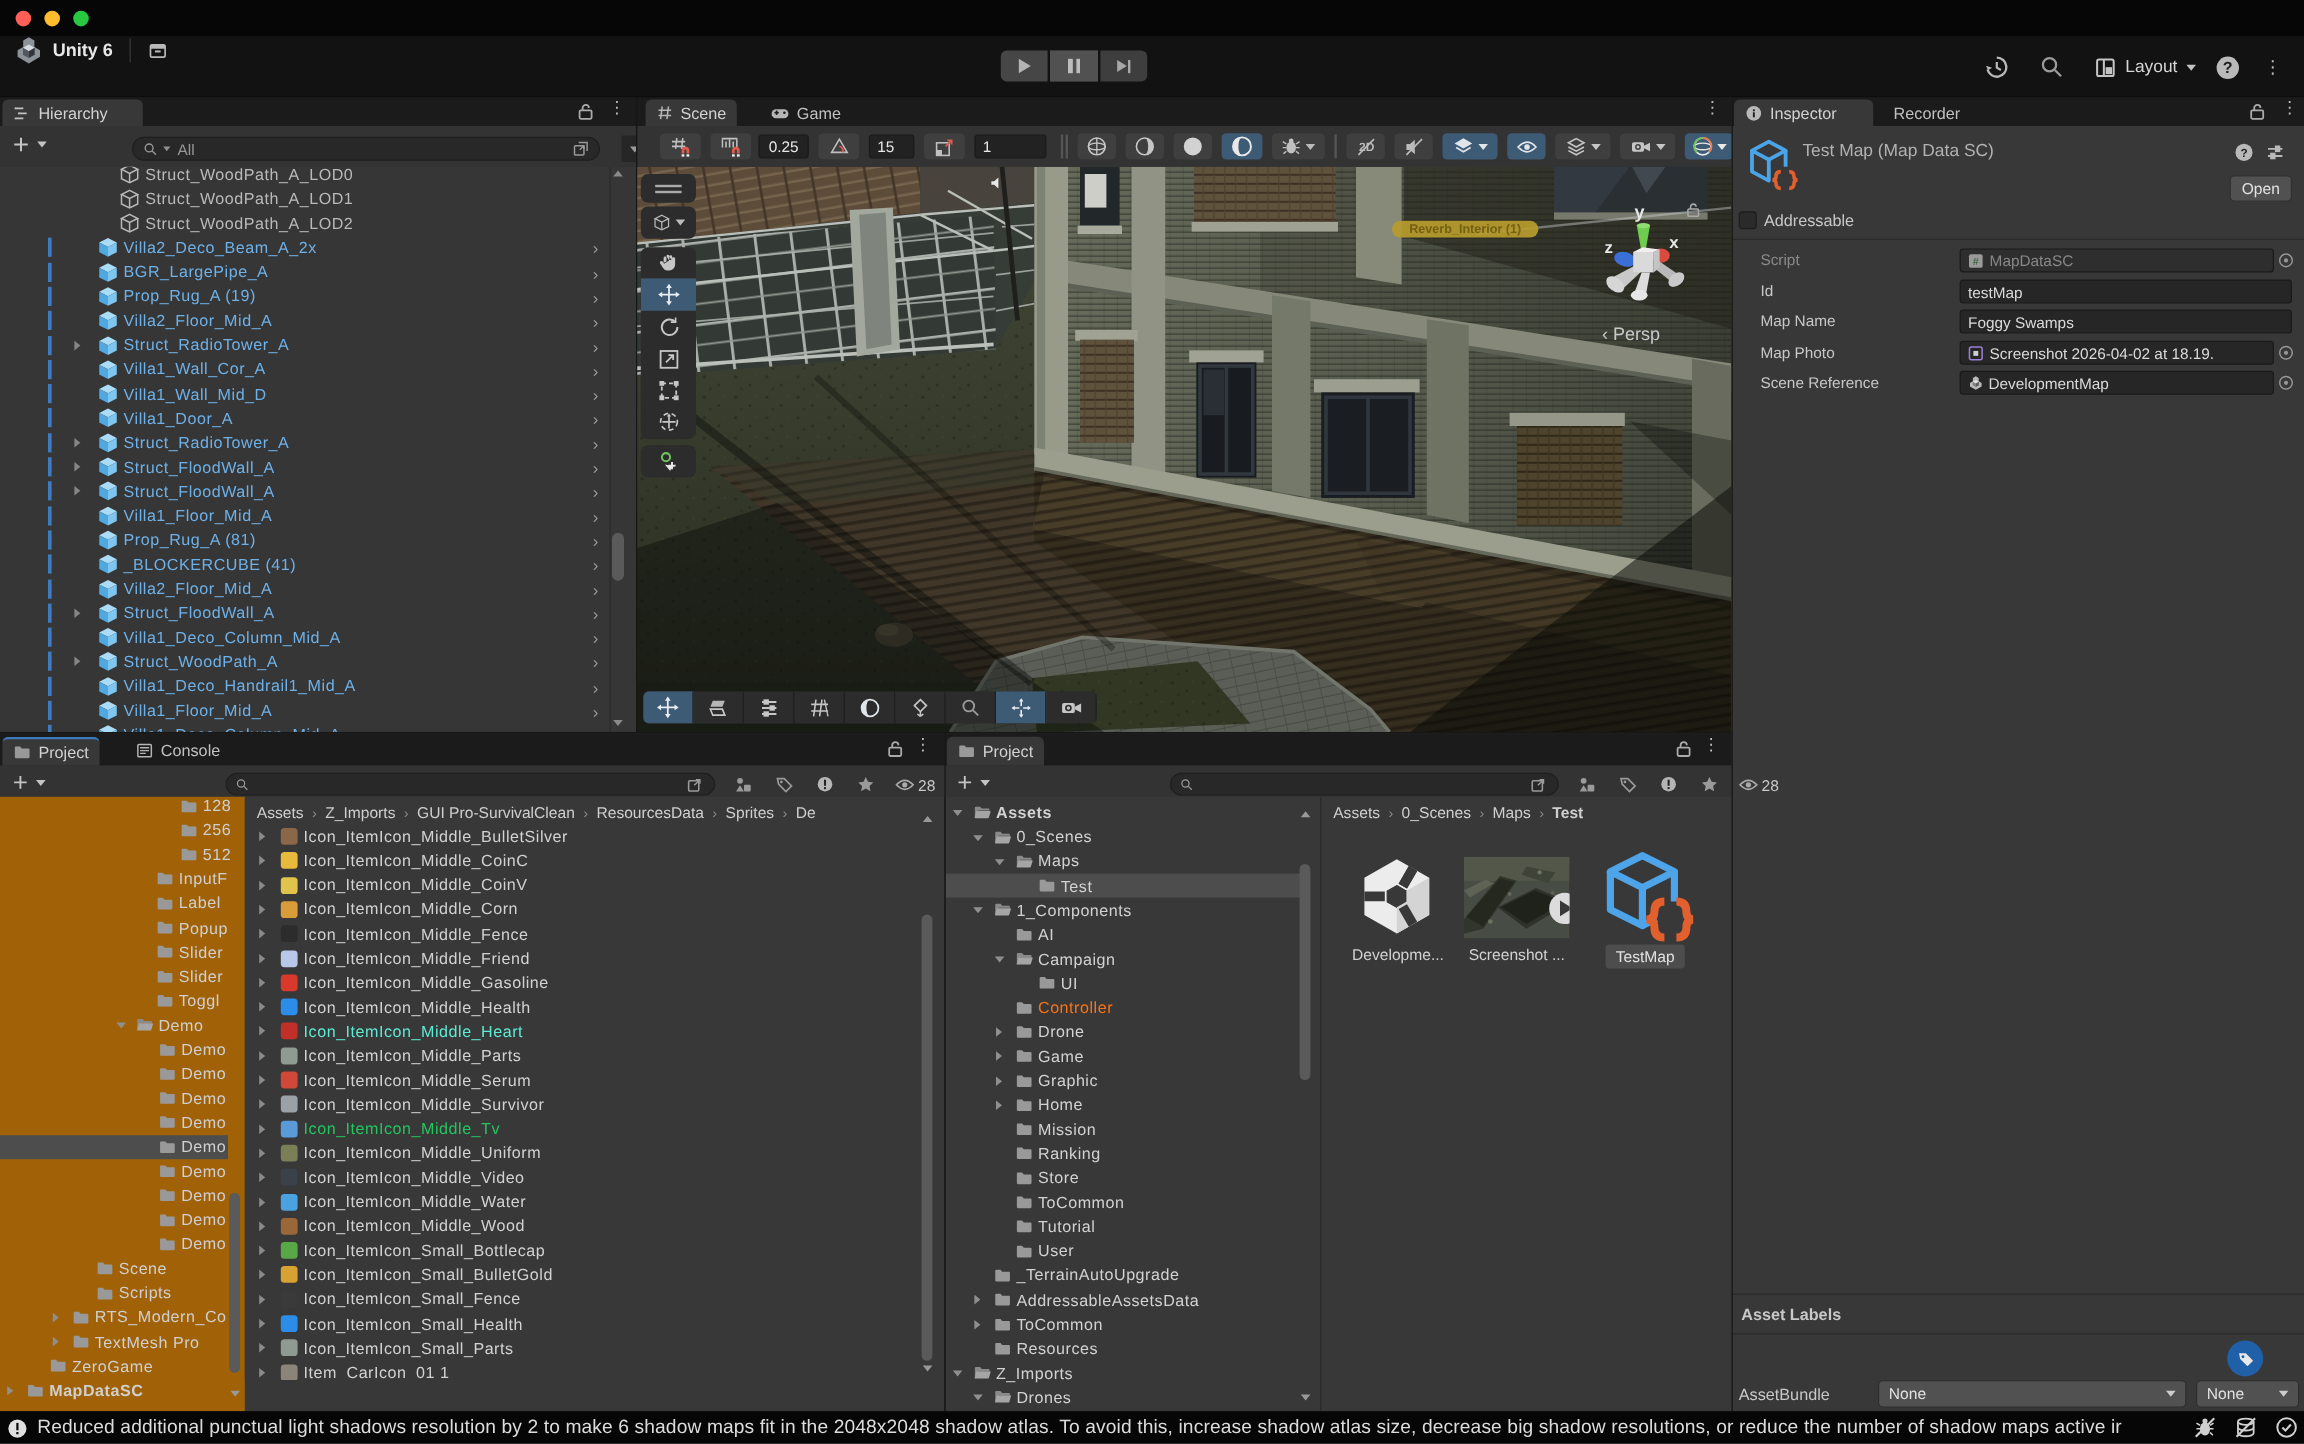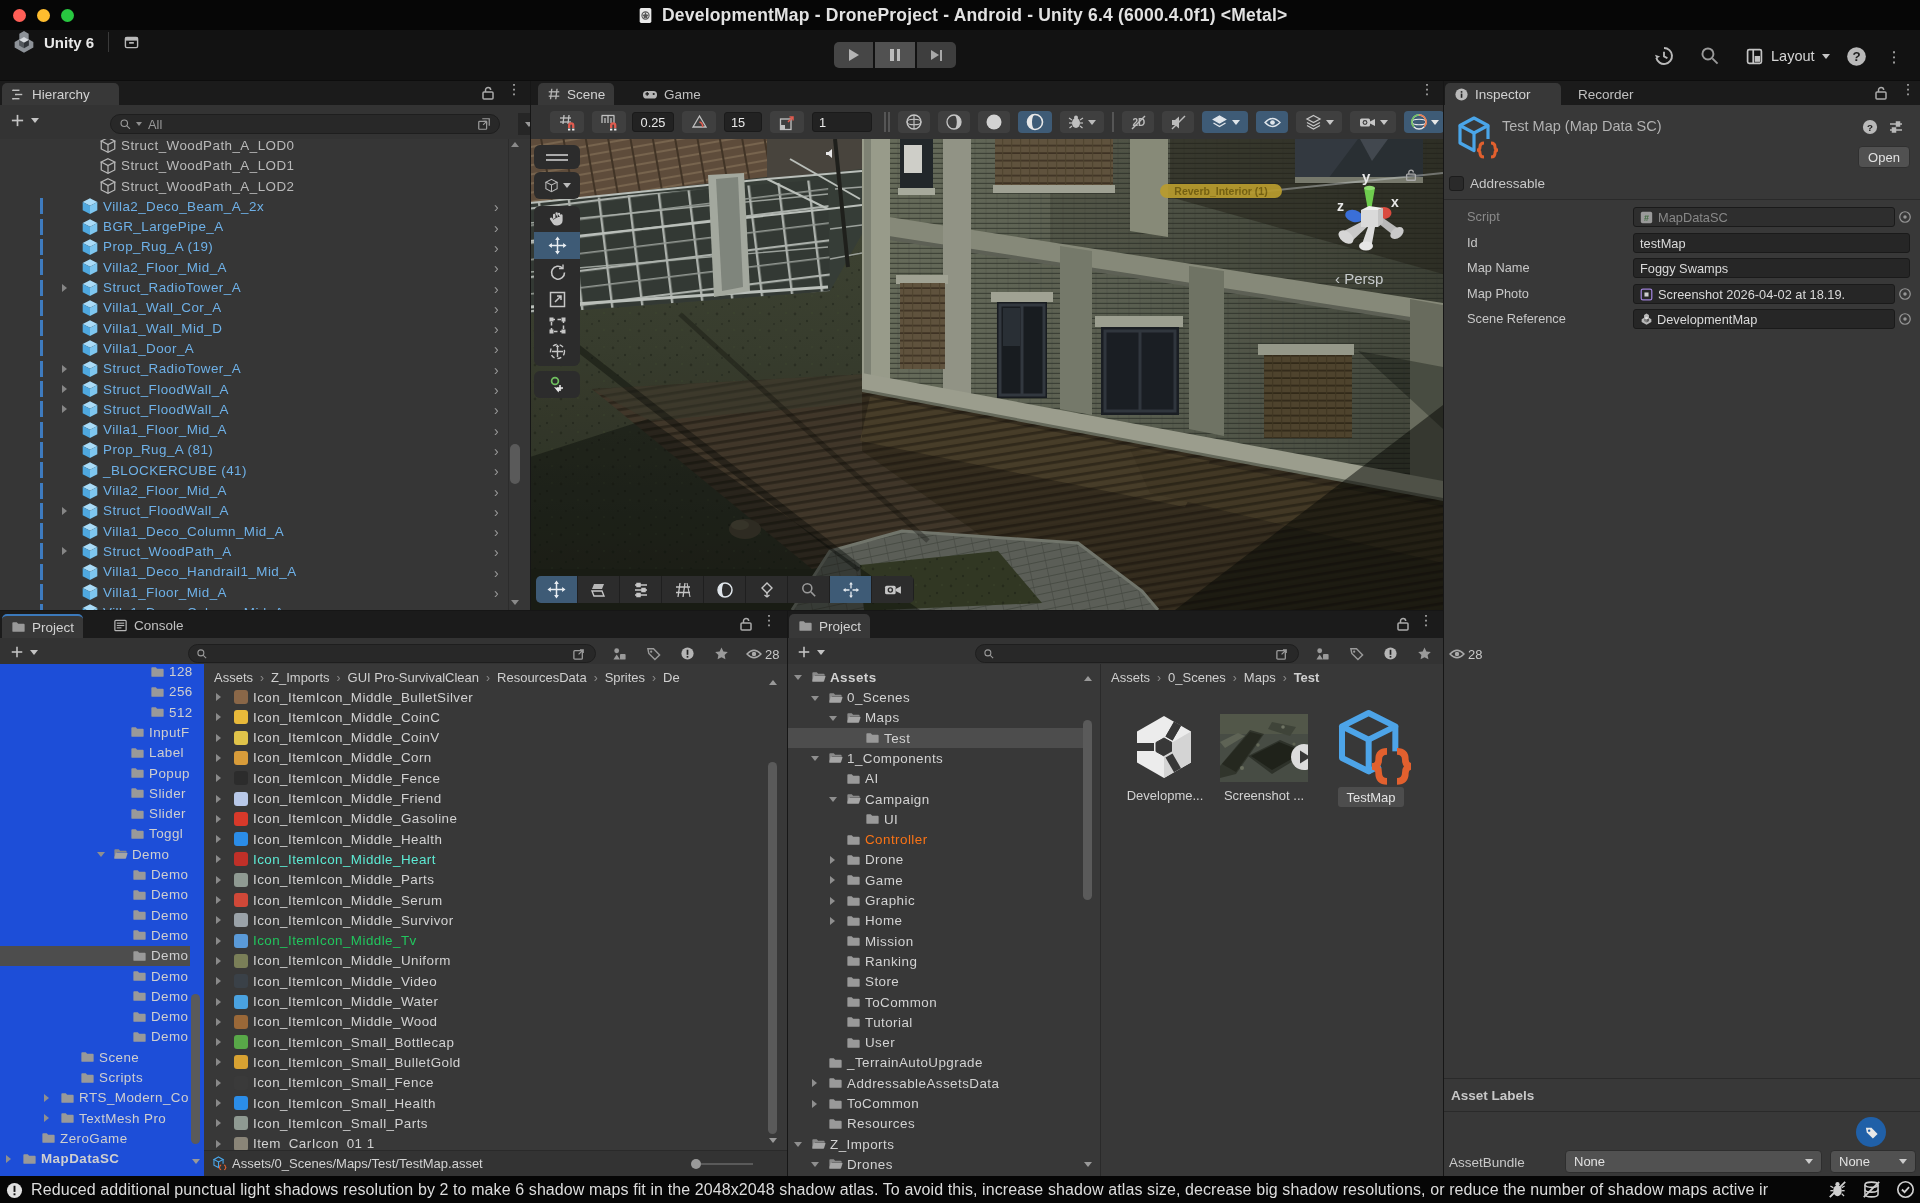--- a/index.html
+++ b/index.html
@@ -116,28 +116,20 @@
           <polygon points="20,2 35,10 20,18 5,10" fill="none" stroke="#4aa5e8" stroke-width="3.4" stroke-linejoin="round"></polygon>
           <polyline points="5,10 5,28 20,36 20,18" fill="none" stroke="#4aa5e8" stroke-width="3.4" stroke-linejoin="round"></polyline>
           <polyline points="35,10 35,28 20,36" fill="none" stroke="#4aa5e8" stroke-width="3.4" stroke-linejoin="round"></polyline>
         </g>
 </defs>
     </svg>
 <div class="a" style="left:0;top:0;width:1920px;height:30px;background:#060606"></div>
     <div class="a" style="left:13px;top:9px;width:13px;height:13px;border-radius:50%;background:#ff5f57"></div>
     <div class="a" style="left:37px;top:9px;width:13px;height:13px;border-radius:50%;background:#febc2e"></div>
     <div class="a" style="left:61px;top:9px;width:13px;height:13px;border-radius:50%;background:#28c840"></div>
-    <div class="a f" style="left:637px;top:4px;height:22px;gap:8px">
-<svg width="17" height="17" viewBox="0 0 16 16">
-        <rect x="2.5" y="1" width="11" height="14" rx="1.5" fill="#e8e8e8"></rect>
-        <circle cx="8" cy="8" r="3.4" fill="none" stroke="#555" stroke-width="1"></circle>
-        <path d="M8,4.6 l1,2.4 2.4,.3 -1.8,1.7 .5,2.4 -2.1,-1.2 -2.1,1.2 .5,-2.4 -1.8,-1.7 2.4,-.3z" fill="#555"></path>
-      </svg>
-<span style="color:#e2e2e2;font-size:17.5px;letter-spacing:0.2px;font-weight:bold">DevelopmentMap - DroneProject - Android - Unity 6.4 (6000.4.0f1) &lt;Metal&gt;</span>
-    </div>
     <div class="a" style="left:0;top:30px;width:1920px;height:50px;background:#121212"></div>
     <div class="a f" style="left:12px;top:28px;height:28px;gap:8px">
 <svg width="24" height="25" viewBox="0 0 22 23">
         <path d="M11,1 l4.3,2.5 v5 l4.3,2.5 v5 l-8.6,5 -8.6,-5 v-5 l4.3,-2.5 v-5z" fill="#8d9298"></path>
         <path d="M11,6.5 l4.5,2.6 -4.5,2.6 -4.5,-2.6z" fill="#d6dade"></path>
         <path d="M6.5,9.1 l4.5,2.6 v5.2 l-4.5,-2.6z" fill="#52575c"></path>
         <path d="M15.5,9.1 l-4.5,2.6 v5.2 l4.5,-2.6z" fill="#31353a"></path>
       </svg>
 <span style="color:#e8e8e8;font-size:15px;font-weight:bold">Unity 6</span>
 <div style="width:1px;height:20px;background:#3a3a3a;margin-left:6px"></div>
@@ -1040,21 +1032,21 @@
       </svg></div>
     <div class="a" style="left:1417px;top:646px"><svg width="15" height="15" viewBox="0 0 16 16" style="">
         <use href="#star"></use>
       </svg></div>
     <div class="a f" style="left:1449px;top:646px;gap:3px">
       <svg width="16" height="16" viewBox="0 0 16 16" style="">
         <use href="#eye"></use>
       </svg>
       <span style="color:#c8c8c8;font-size:13px">28</span>
     </div>
-    <div class="a" style="left:0;top:664px;width:204px;height:512px;overflow:hidden;background:#1d4ed8">
+    <div class="a" style="left:0;top:664px;width:204px;height:512px;overflow:hidden;background:#a16207">
       <div class="a" style="left:0;top:-2.5px;width:190px;height:20.3px;"></div>
       <div class="row" style="left:150px;top:-2.5px">
         <svg width="15" height="14" viewBox="0 0 16 16" style="margin-right:4px">
           <use href="#fold"></use>
         </svg>
         <span style="color:#cfcfcf">128</span>
       </div>
       <div class="a" style="left:0;top:17.8px;width:190px;height:20.3px;"></div>
       <div class="row" style="left:150px;top:17.8px">
         <svg width="15" height="14" viewBox="0 0 16 16" style="margin-right:4px">
@@ -1344,34 +1336,20 @@
       </div>
       <div class="a arr" style="left:12px;top:475.6px;border-left-color:#8a8a8a"></div>
       <div class="row" style="left:30px;top:469.6px">
         <span class="ic" style="width:14px;height:14px;border-radius:3px;background:#8a8578"></span>
         <span style="color:#d2d2d2">Item_CarIcon_01 1</span>
       </div>
       <div class="a" style="left:560px;top:0;width:16px;height:486px;background:#383838"></div>
       <div class="a arrd" style="left:565px;top:16px;border-top-color:#999;transform:rotate(180deg)"></div>
       <div class="sbt" style="left:564px;top:98px;width:9px;height:372px"></div>
       <div class="a arrd" style="left:565px;top:474px;border-top-color:#999"></div>
-    </div>
-    <div class="a f" style="left:204px;top:1150px;width:583px;height:26px;background:#333333;border-top:1px solid #2a2a2a;padding:0 8px;gap:5px">
-<svg width="15" height="15" viewBox="0 0 44 46">
-        <polygon points="19,3 33,10.5 19,18 5,10.5" fill="none" stroke="#4aa5e8" stroke-width="3.4"></polygon>
-        <polyline points="5,10.5 5,28 19,35.5 19,18" fill="none" stroke="#4aa5e8" stroke-width="3.4"></polyline>
-        <polyline points="33,10.5 33,24" fill="none" stroke="#4aa5e8" stroke-width="3.4"></polyline>
-        <path d="M27,28 q-4,0 -4,4 q0,3 -3,3 q3,0 3,3 q0,4 4,4" fill="none" stroke="#e2602e" stroke-width="3.2"></path>
-        <path d="M36,28 q4,0 4,4 q0,3 3,3 q-3,0 -3,3 q0,4 -4,4" fill="none" stroke="#e2602e" stroke-width="3.2"></path>
-      </svg>
-<span style="color:#d2d2d2;font-size:13px">Assets/0_Scenes/Maps/Test/TestMap.asset</span>
-<div class="f" style="margin-left:auto;margin-right:26px;gap:0">
-        <div style="width:10px;height:10px;border-radius:50%;background:#9a9a9a"></div>
-        <div style="width:52px;height:2px;background:#5a5a5a"></div>
-      </div>
     </div>
     <div class="a" style="left:787px;top:664px;width:313px;height:512px;overflow:hidden;background:#383838;border-left:1px solid #222">
       <div class="a arrd" style="left:6px;top:11.2px"></div>
       <div class="row" style="left:23px;top:3.2px">
         <svg width="15" height="14" viewBox="0 0 16 16" style="margin-right:4px">
           <use href="#foldo"></use>
         </svg>
         <span style="font-weight:bold;color:#d2d2d2">Assets</span>
       </div>
       <div class="a arrd" style="left:23px;top:31.5px"></div>

